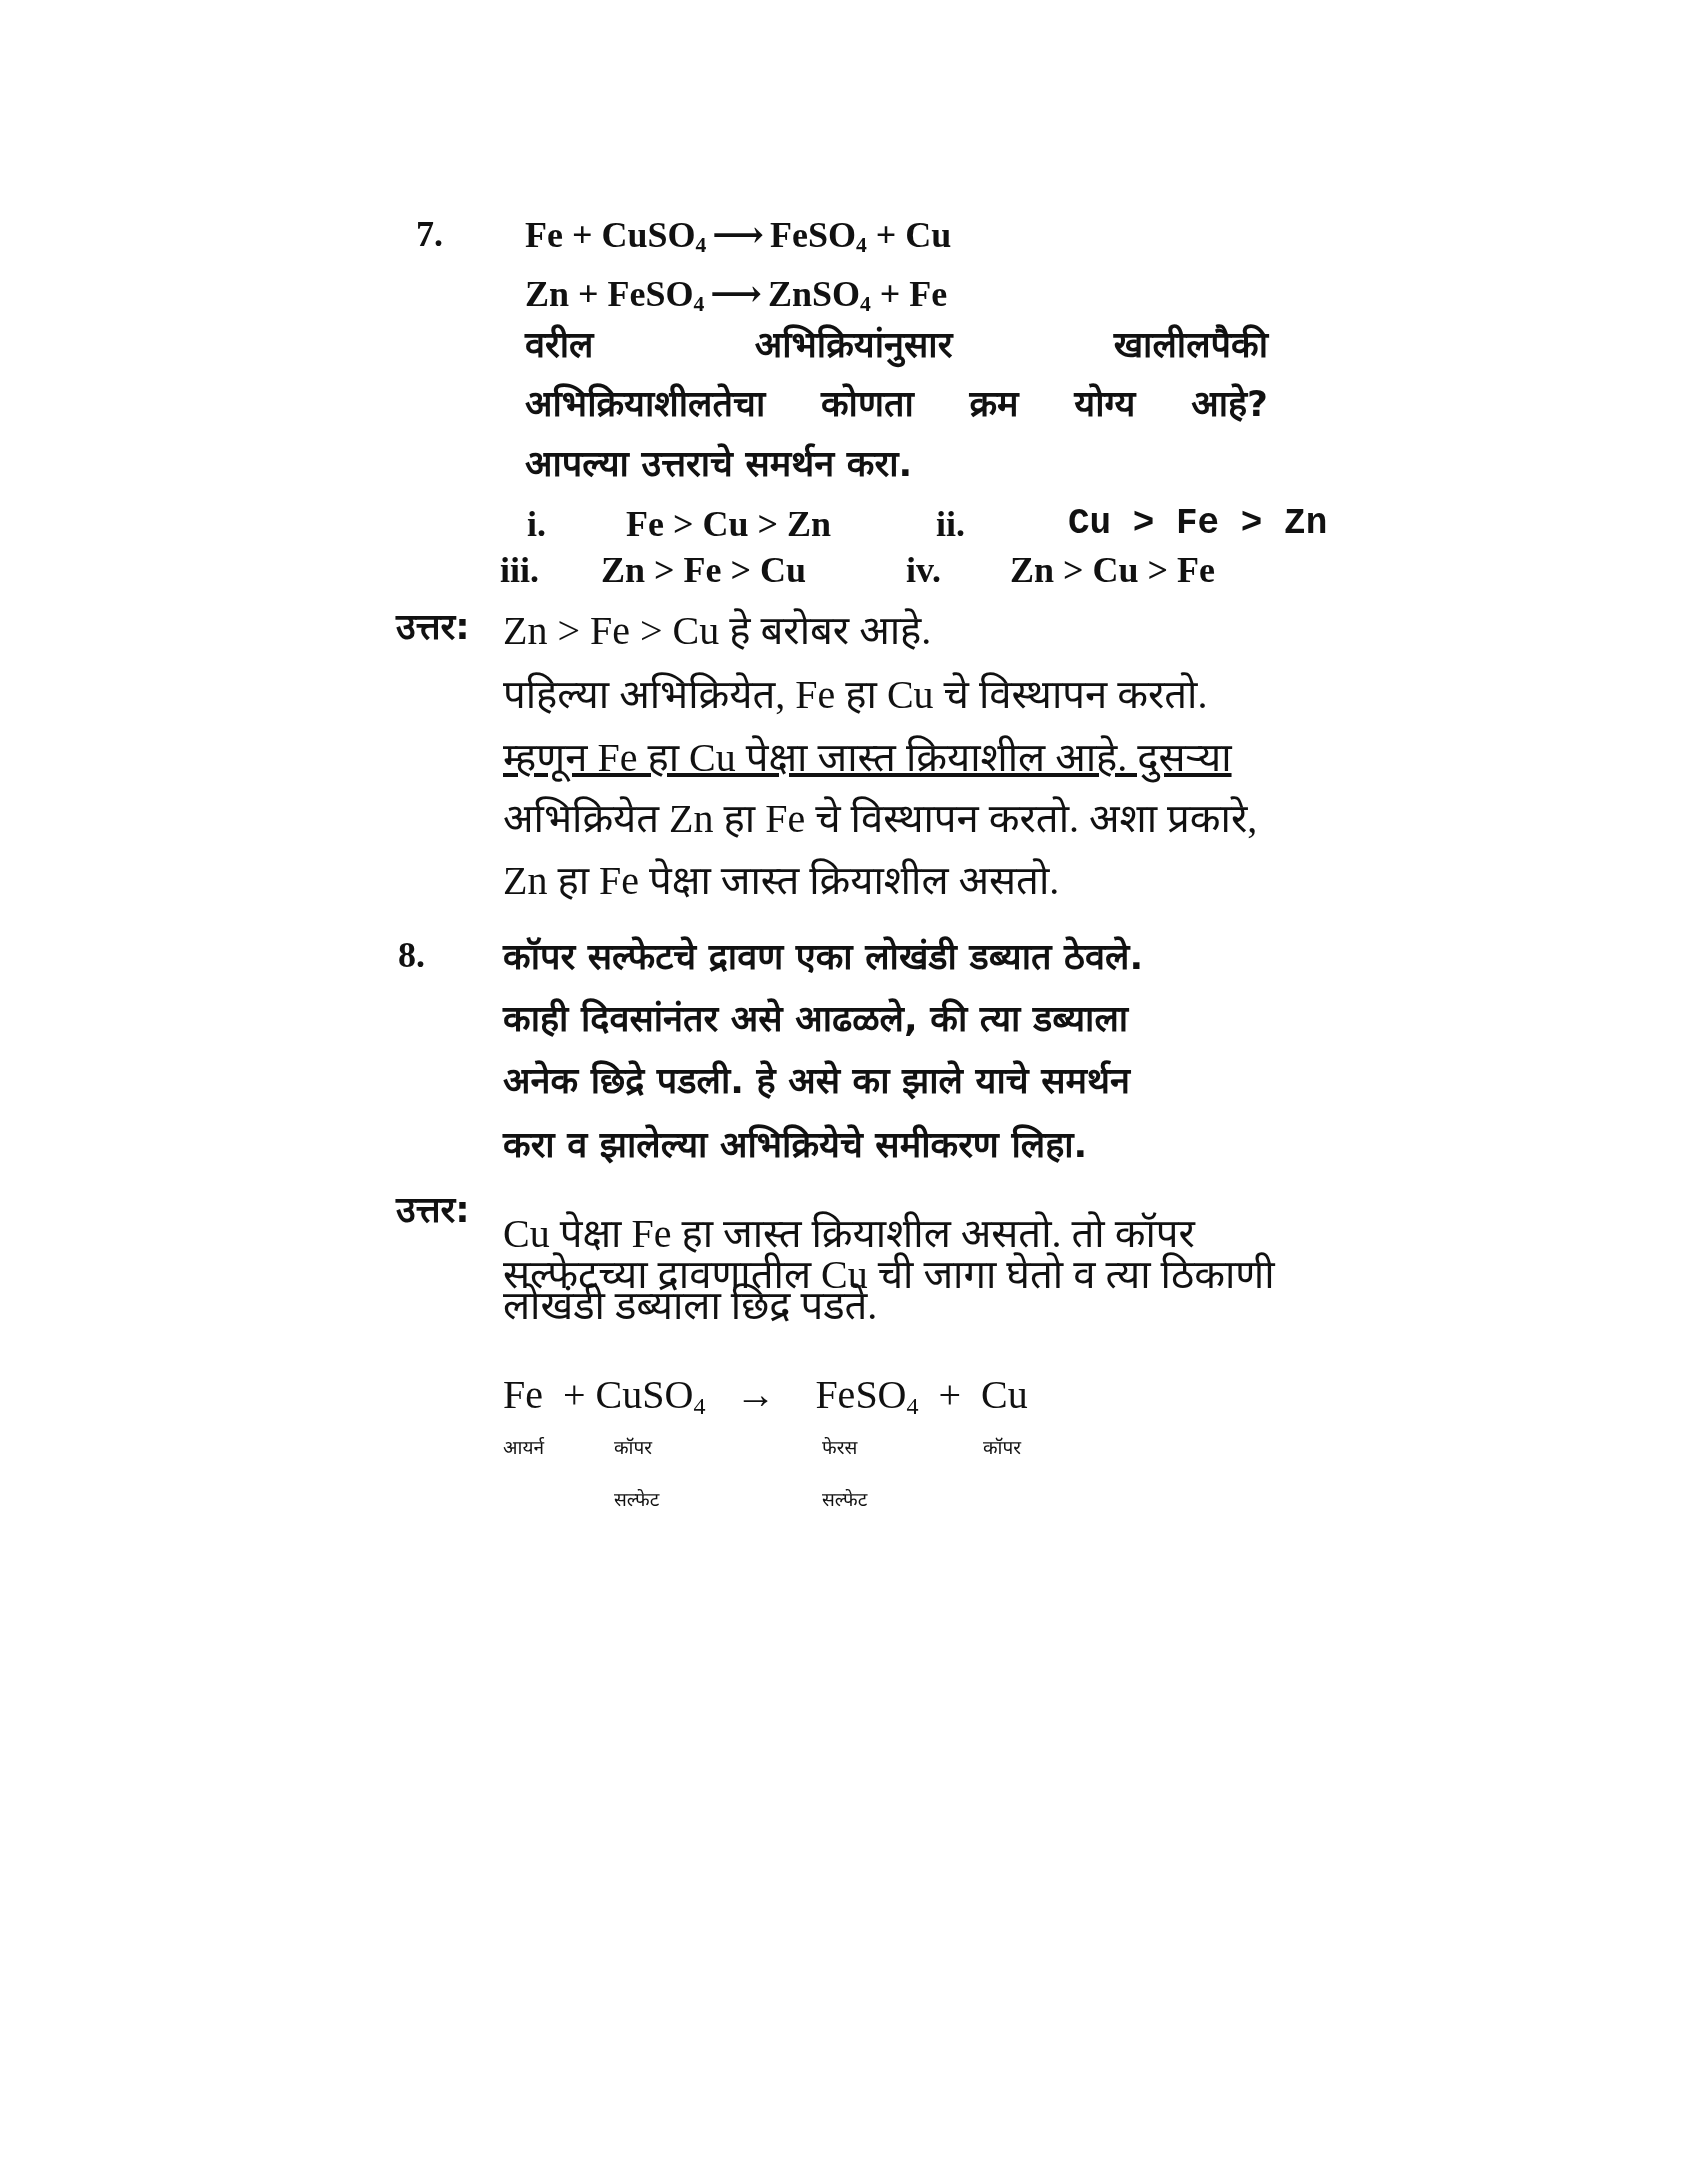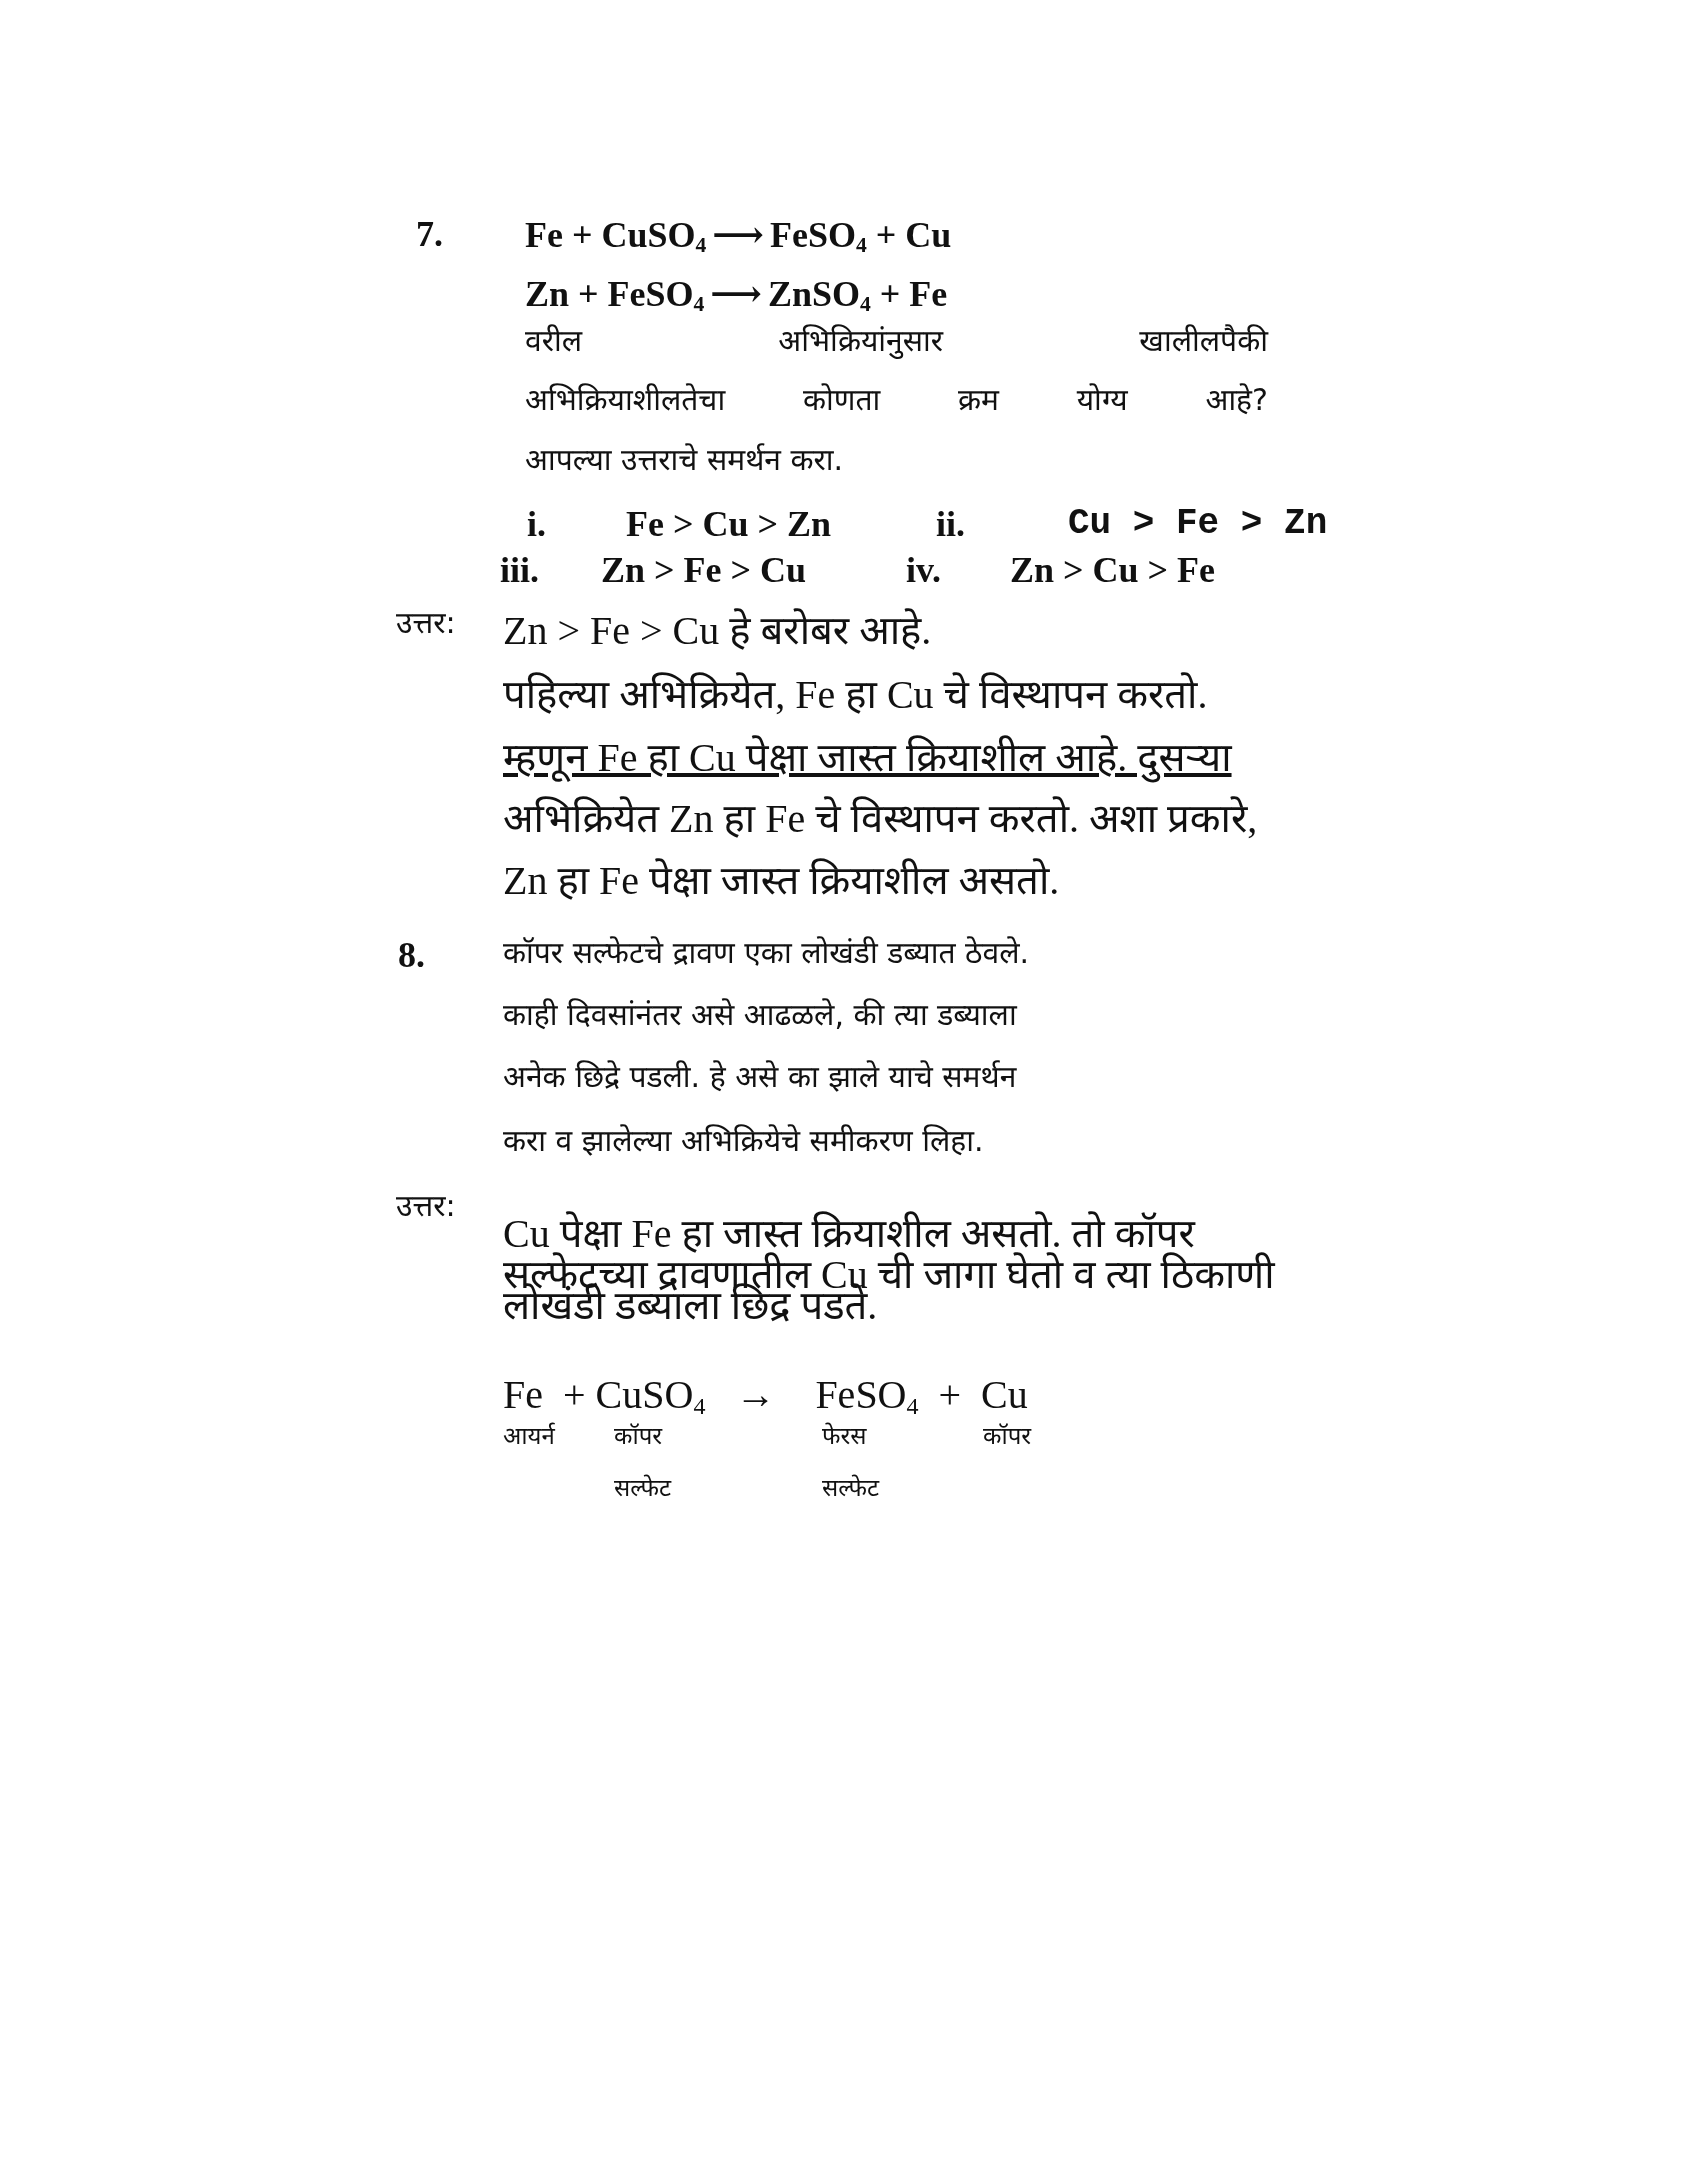--- a/index.html
+++ b/index.html
@@ -1,25 +1,25 @@
 <!DOCTYPE html>
 <html><head>
 <meta charset="utf-8">
 <style>
   html, body { margin: 0; padding: 0; background: #ffffff; }
   body { width: 1683px; height: 2178px; position: relative; overflow: hidden;
          font-family: "Liberation Serif", "DejaVu Serif", serif; color: #111; }
   .abs { position: absolute; white-space: nowrap; }
   .q { font-weight: bold; font-size: 36px; }
   .a { font-size: 40px; }
-  .deva-b { font-family: "DejaVu Sans", sans-serif; font-weight: normal; font-size: 30px; }
+  .deva-b { font-family: "DejaVu Sans", sans-serif; font-weight: bold; font-size: 36px; }
   sub { font-size: 0.6em; vertical-align: -0.25em; }
   .justify-line { display: flex; justify-content: space-between; width: 743px; }
   .arrow { display: inline-block; margin: 0 6px; }
-  .lbl-col { position: absolute; font-family: "DejaVu Sans", sans-serif; font-size: 24px; }
+  .lbl-col { position: absolute; font-family: "DejaVu Sans", sans-serif; font-size: 19px; margin-top: 16px; }
 </style>
 </head>
 <body>
 
 <div class="abs q" style="left:416px; top:213px;">7.</div>
 
 <div class="abs q" style="left:525px; top:213px;">
   <span>Fe</span>
   <span>+</span>
   <span><span>CuSO</span><sub>4</sub></span><span class="arrow">⟶</span><span><span>FeSO</span><sub>4</sub></span>

